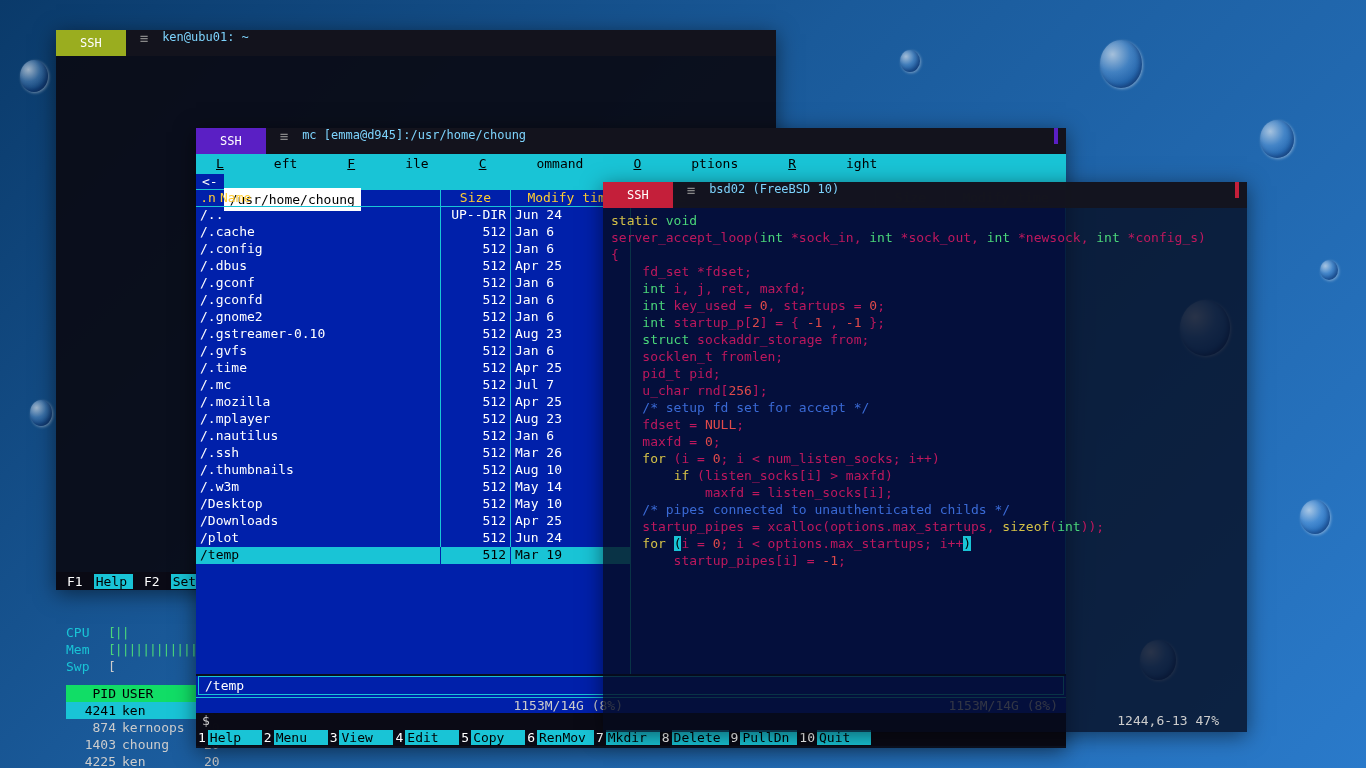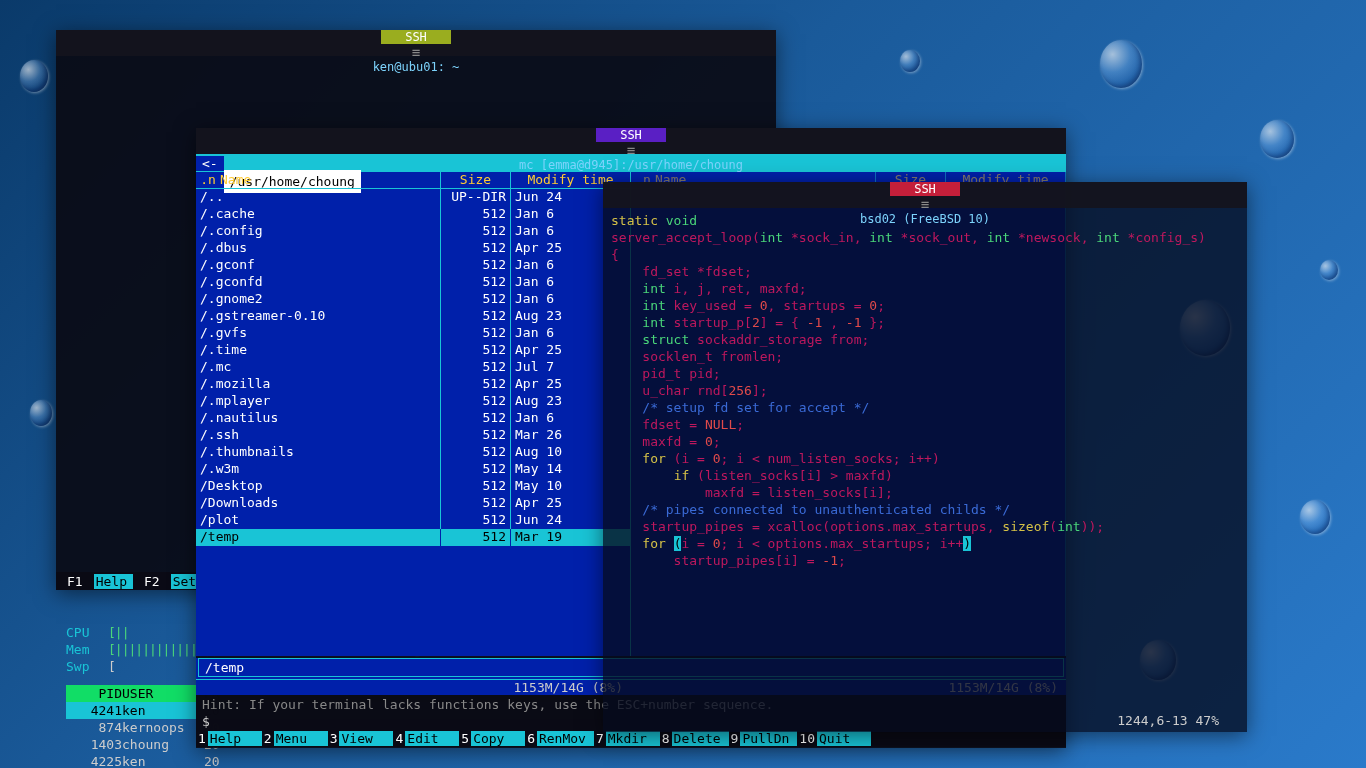--- a/index.html
+++ b/index.html
@@ -8,39 +8,39 @@
   font-family: "Consolas", "Monaco", monospace;
   font-size: 13px;
   background: linear-gradient(135deg, #0a3a6a 0%, #1a5a9a 40%, #2a7aca 100%);
   position: relative;
   overflow: hidden;
 }
 
 .droplet { position: absolute; border-radius: 50%; background: radial-gradient(circle at 30% 30%, rgba(255,255,255,0.6), rgba(150,200,255,0.3) 40%, rgba(50,100,180,0.2) 70%, rgba(20,50,100,0.4)); box-shadow: inset -2px -2px 4px rgba(0,0,40,0.3), 1px 1px 3px rgba(255,255,255,0.4); }
 
 .window { position: absolute; background: rgba(10,10,20,0.92); box-shadow: 0 4px 20px rgba(0,0,0,0.5); }
-.titlebar { height: 26px; display: flex; align-items: center; background: rgba(20,20,30,0.95); flex-direction: column; }
+.titlebar { height: 26px; display: flex; align-items: flex-start; background: rgba(20,20,30,0.95); }
 .tb-tab { height: 26px; padding: 0 24px; display: flex; align-items: center; font-weight: 500; color: #fff; font-size: 12px; }
 .tb-burger { margin: 0 14px; color: #888; font-size: 14px; cursor: pointer; }
 .tb-title { color: #7dd3fc; font-size: 12px; }
 .tb-stripe { width: 4px; height: 16px; margin-left: auto; margin-right: 8px; }
 
 
 .w1 { left: 56px; top: 30px; width: 720px; height: 560px; }
 .w1 .tb-tab { background: #9aad1f; }
 .w1-body { padding: 8px 10px; color: #ccc; }
 .meter-row { display:flex; height:17px; align-items:center; }
 .ml { color:#19c4d6; width:42px;}
 .mbar { letter-spacing:-1px;}
 .mval { color:#888;}
 .tasks { color:#19c4d6; margin-left:40px;}
 .procs-head { background:#11dd66; color:#000; display:flex; padding:0 2px; height:17px; align-items:center;}
 .proc-row { display:flex; height:17px; align-items:center; color:#ccc; padding:0 2px;}
 .proc-row.sel { background:#19c4d6; color:#000;}
-.c-pid{width:54px;text-align:right;}
+.c-pid{width:54px;text-align:right;padding-right:6px;}
 .c-user{width:82px;}
 .c-pr{width:30px;}
 .fkeys { position:absolute; bottom:0; left:0; right:0; height:18px; display:flex; background:rgba(10,10,20,0.9);}
 .fk { display:flex; align-items:center;}
 .fk .n{color:#fff; padding:0 11px;}
 .fk .l{background:#19c4d6; color:#000; padding:0 6px 0 2px;}
 
 
 .w2 { left: 196px; top: 128px; width: 870px; height: 620px; }
 .w2 .tb-tab { background: #5a1fc4; }
@@ -169,20 +169,27 @@
     </div>
 </div>
 
 <div class="window w2">
   <div class="titlebar">
     <div class="tb-tab">SSH</div>
     <span class="tb-burger">≡</span>
     <span class="tb-title">mc [emma@d945]:/usr/home/choung</span>
     <div class="tb-stripe"></div>
   </div>
+  <div class="mc-menu" id="mcmenu">
+      <span><span class="u">L</span>eft</span>
+      <span><span class="u">F</span>ile</span>
+      <span><span class="u">C</span>ommand</span>
+      <span><span class="u">O</span>ptions</span>
+      <span><span class="u">R</span>ight</span>
+    </div>
   <div class="mc-path-row">
     <span class="mc-arrow">&lt;-</span>
     <span class="mc-path">/usr/home/choung</span>
   </div>
   <div class="mc-panels">
     <div class="mc-panel">
       <div class="mc-col-head">
         <span class="ch-n" style="width:24px">.n</span>
         <span class="ch-name">Name</span>
         <span class="ch-size">Size</span>
@@ -305,21 +312,20 @@
       </div>
     </div>
   </div>
   <div class="mc-bottom">
     <div class="mc-cur">/temp</div>
     <div style="display:flex;">
       <div class="mc-stat" style="flex:1">1153M/14G (8%)</div>
       <div class="mc-stat" style="flex:1">1153M/14G (8%)</div>
     </div>
   </div>
-  <div class="mc-hint">Hint: If your terminal lacks functions keys, use the ESC+number sequence.</div>
   <div class="mc-prompt">$ </div>
   <div class="mc-fkeys" id="mcfk">
       <div class="mc-fk">
         <span class="n">1</span>
         <span class="l">Help</span>
       </div>
       <div class="mc-fk">
         <span class="n">2</span>
         <span class="l">Menu</span>
       </div>

